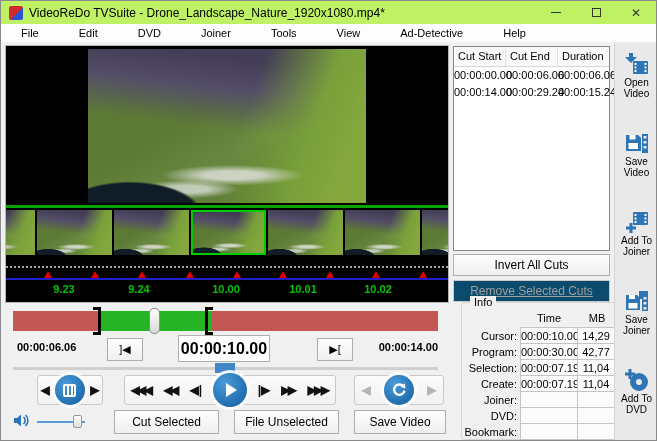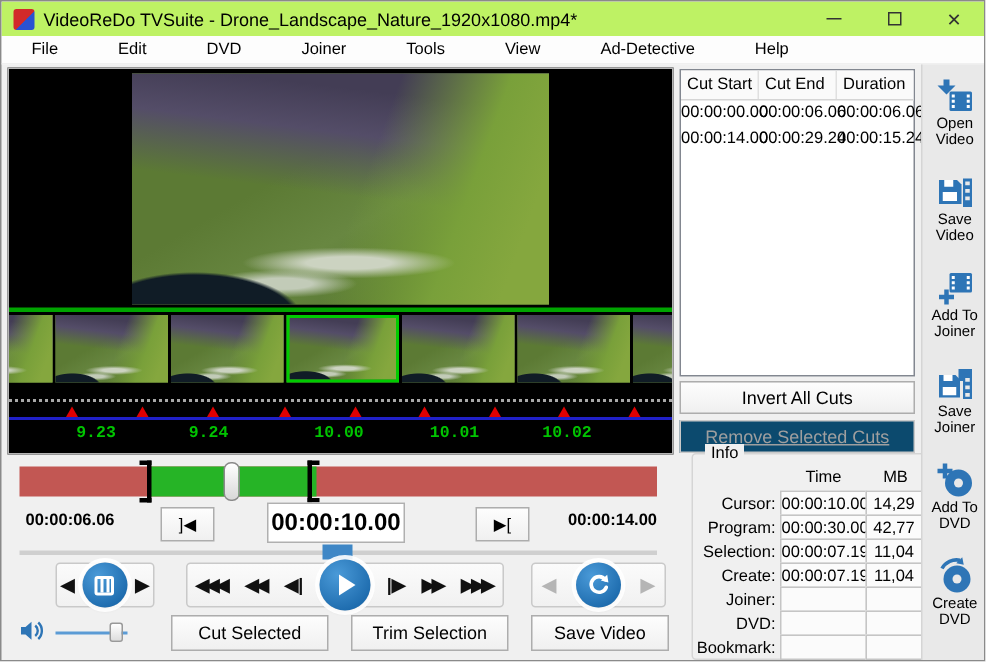--- a/index.html
+++ b/index.html
@@ -32,21 +32,21 @@
       linear-gradient(215deg, #3c3750 6%, rgba(60,55,80,0) 40%),
       linear-gradient(150deg, #5c7a34 40%, #688741 60%, #55752f 82%, #47652a 100%);
   }
   #video-frame{position:absolute;left:82px;top:3px;width:278px;height:154px;}
   #sep-green{position:absolute;left:0;top:159px;width:100%;height:3px;background:#00a400;}
   .thumb{position:absolute;top:164px;width:75px;height:45px;}
   .thumb.sel{border:2px solid #00cc00;}
   #ruler-dotted{position:absolute;left:0;top:220px;width:100%;border-top:2px dotted #a8a8a8;}
   #ruler-line{position:absolute;left:0;top:232px;width:100%;height:2px;background:#2020c8;}
   .tick{position:absolute;top:225px;width:0;height:0;border-left:4px solid transparent;border-right:4px solid transparent;border-bottom:7px solid #e00000;}
-  .tc-label{position:absolute;top:237px;transform:translateX(-50%);color:#00c400;font-size:11px;font-weight:bold;font-family:Liberation Mono, monospace;}
+  .tc-label{position:absolute;top:237px;transform:translateX(-50%);color:#00c400;font-size:11px;font-weight:bold;}
 
   
   #selbar{position:absolute;left:12px;top:310px;width:425px;height:20px;background:#c25753;}
   #sel-green{position:absolute;left:86px;top:0;width:112px;height:100%;background:#26b426;}
   .bracket{position:absolute;top:-4px;width:8px;height:28px;}
   .bracket.open-left{left:80px;border-right:3px solid #000;border-top:3px solid #000;border-bottom:3px solid #000;}
   .bracket.open-right{left:192px;border-left:3px solid #000;border-top:3px solid #000;border-bottom:3px solid #000;}
   #cursor-handle{position:absolute;left:136px;top:-3px;width:11px;height:26px;background:linear-gradient(#ffffff,#d8d8d8);border:1px solid #8a8a8a;border-radius:5px;}
 
   
@@ -93,21 +93,21 @@
   #info-table{position:absolute;left:2px;top:9px;right:2px;}
   .inf-head{display:flex;height:16px;}
   .inf-head span{font-size:11px;color:#000;text-align:center;}
   .ih-spacer{width:56px;} .ih-time{width:58px;} .ih-mb{width:38px;}
   .inf-row{display:flex;height:16px;}
   .inf-label{width:56px;font-size:11px;color:#000;text-align:right;padding:2px 3px 0 0;}
   .inf-cell{font-size:11px;color:#000;border:1px solid #c5c5c5;background:#fbfbfb;text-align:center;padding-top:2px;margin-top:-1px;}
   .inf-cell.time{width:58px;} .inf-cell.mb{width:38px;margin-left:-1px;}
 
   
-  #side-toolbar{position:absolute;left:613px;top:42px;width:44px;height:399px;background:#e9e9e9;border-left:1px solid #d5d5d5;display:flex;flex-direction:column;align-items:center;padding-top:8px;gap:16px;}
+  #side-toolbar{position:absolute;left:613px;top:42px;width:44px;height:399px;background:#e9e9e9;border-left:1px solid #d5d5d5;display:flex;flex-direction:column;align-items:center;padding-top:8px;gap:31px;}
   .tool-item{display:flex;flex-direction:column;align-items:center;width:100%;}
   .tool-item svg{display:block;}
   .tool-lbl{font-size:10px;color:#000;line-height:11px;text-align:center;}
 </style>
 </head>
 <body>
 
 <div id="window">
 
   <div id="titlebar">
@@ -216,21 +216,21 @@
   </div>
 
   <svg style="position:absolute;left:12px;top:412px" width="18" height="15" viewBox="0 0 18 15">
     <polygon points="1,5 4,5 8,1.5 8,13.5 4,10 1,10" fill="#2e75b6"></polygon>
     <path d="M10.5 4 A4.5 4.5 0 0 1 10.5 11" fill="none" stroke="#2e75b6" stroke-width="1.6"></path>
     <path d="M12.5 2 A7.5 7.5 0 0 1 12.5 13" fill="none" stroke="#2e75b6" stroke-width="1.6"></path>
   </svg>
   <div id="vol-track"></div>
   <div id="vol-handle"></div>
   <div class="std-btn" style="left:113px;width:105px">Cut Selected</div>
-  <div class="std-btn" style="left:233px;width:105px">Trim Selection</div>
+  <div class="std-btn" style="left:233px;width:105px">File Unselected</div>
   <div class="std-btn" style="left:353px;width:92px">Save Video</div>
 
   <div id="cutlist">
     <div id="cutlist-header">
       <span class="cl-h c1">Cut Start</span>
       <span class="cl-h c2">Cut End</span>
       <span class="cl-h c3">Duration</span>
     </div>
     <div class="cl-row">
       <span class="cl-c c1">00:00:00.00</span>

